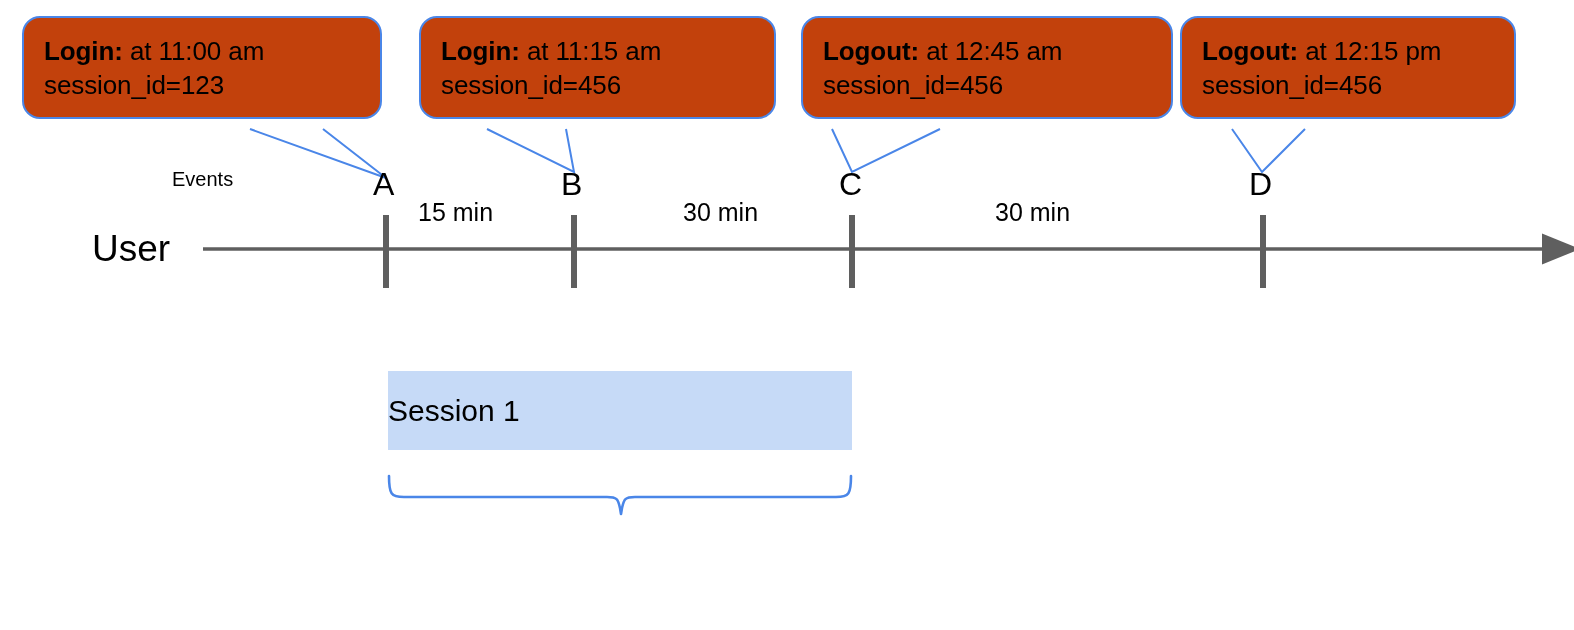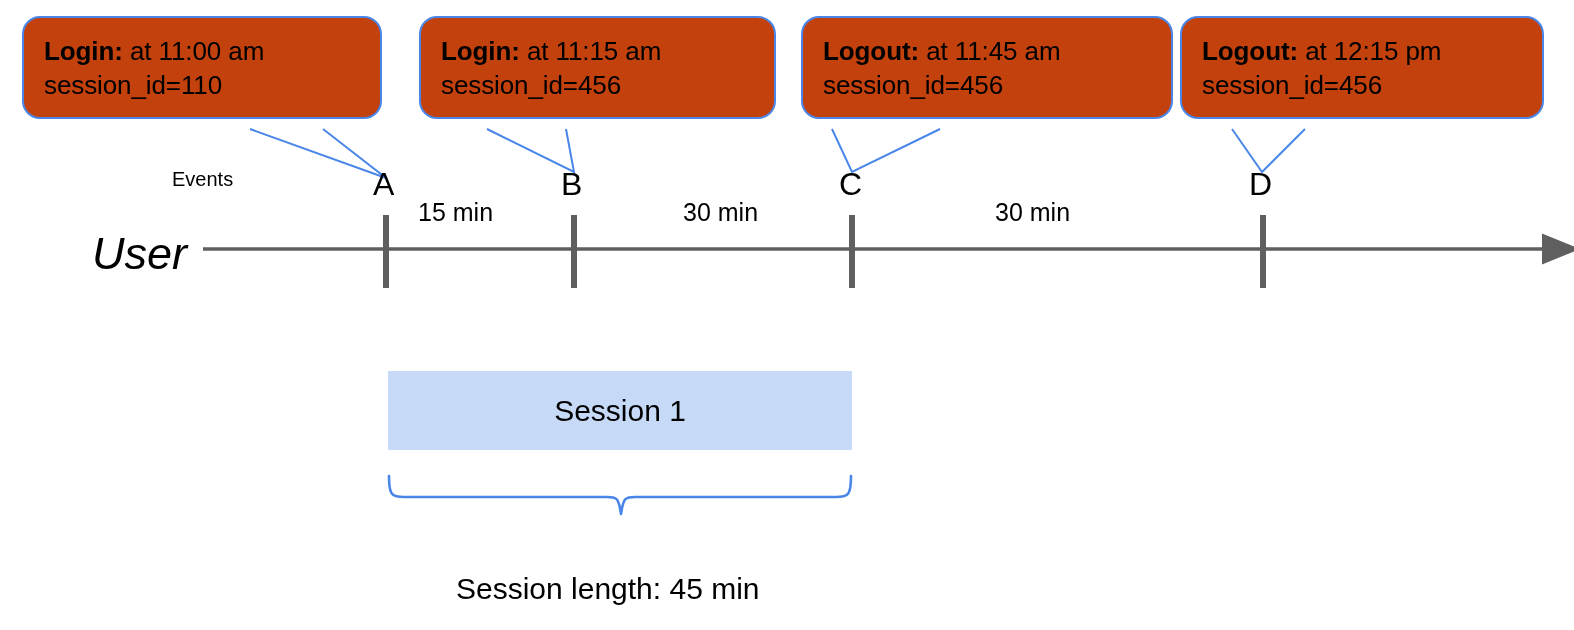--- a/index.html
+++ b/index.html
@@ -52,33 +52,32 @@
   .lbl-row {
     font-size: 20px;
   }
   .lbl-marker {
     font-size: 32px;
   }
   .lbl-dur {
     font-size: 25px;
   }
   .lbl-user {
-    font-size: 45px;
-    font-style: italic;
+    font-size: 37px;
   }
   .lbl-caption {
     font-size: 30px;
   }
   
   .session-bar {
     position: absolute;
     background: #c6daf7;
     display: flex;
     align-items: center;
-    justify-content: center;
+    justify-content: flex-start;
     font-size: 30px;
     color: #000000;
   }
 </style>
 </head>
 <body>
 
 <div id="canvas">
 
   <svg class="layer" viewBox="0 0 1574 630" width="1574" height="630">
@@ -109,34 +108,34 @@
              C 617 497, 618 499, 620 508
              L 621 514
              L 622 508
              C 624 499, 625 497, 635 497
              L 836 497
              C 849 497, 851 494, 851 476" fill="none" stroke="#4a86e8" stroke-width="2.6" stroke-linecap="round" stroke-linejoin="round"></path>
   </svg>
 
   <div class="callout" style="left:22px; top:16px; width:360px;">
     <span class="ev-type">Login:</span><span> at 11:00 am</span>
-    <span class="ev-line2">session_id=110</span>
+    <span class="ev-line2">session_id=123</span>
   </div>
 
   <div class="callout" style="left:419px; top:16px; width:357px;">
     <span class="ev-type">Login:</span><span> at 11:15 am</span>
     <span class="ev-line2">session_id=456</span>
   </div>
 
   <div class="callout" style="left:801px; top:16px; width:372px;">
-    <span class="ev-type">Logout:</span><span> at 11:45 am</span>
+    <span class="ev-type">Logout:</span><span> at 12:45 am</span>
     <span class="ev-line2">session_id=456</span>
   </div>
 
-  <div class="callout" style="left:1180px; top:16px; width:364px;">
+  <div class="callout" style="left:1180px; top:16px; width:336px;">
     <span class="ev-type">Logout:</span><span> at 12:15 pm</span>
     <span class="ev-line2">session_id=456</span>
   </div>
 
   <div class="lbl lbl-row" style="left:172px; top:168px;">Events</div>
 
   <div class="lbl lbl-user" style="left:92px; top:228px;">User</div>
 
   <div class="lbl lbl-marker" style="left:373px; top:166px;">A</div>
   <div class="lbl lbl-marker" style="left:561px; top:166px;">B</div>
@@ -144,15 +143,14 @@
   <div class="lbl lbl-marker" style="left:1249px; top:166px;">D</div>
 
   <div class="lbl lbl-dur" style="left:418px; top:198px;">15 min</div>
   <div class="lbl lbl-dur" style="left:683px; top:198px;">30 min</div>
   <div class="lbl lbl-dur" style="left:995px; top:198px;">30 min</div>
 
   <div class="session-bar" style="left:388px; top:371px; width:464px; height:79px;">
     <span>Session 1</span>
   </div>
 
-  <div class="lbl lbl-caption" style="left:456px; top:572px;">Session length: 45 min</div>
 
 </div>
 
 </body></html>

